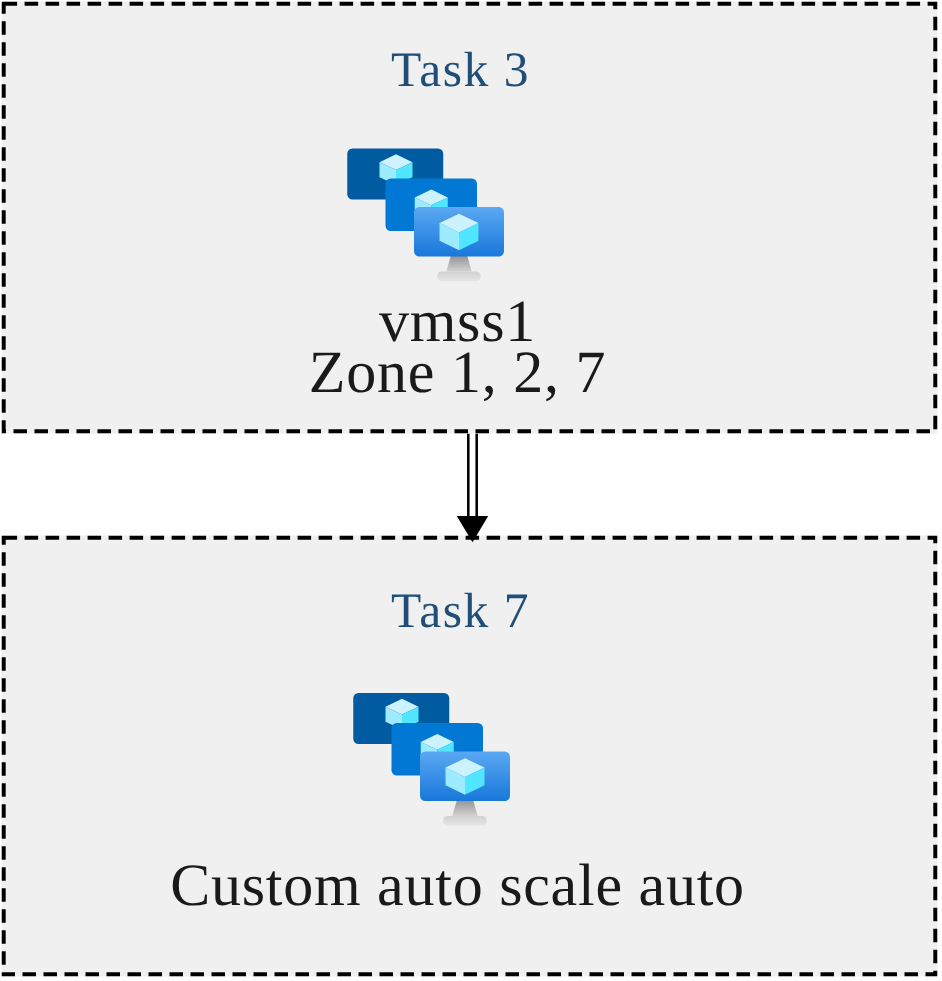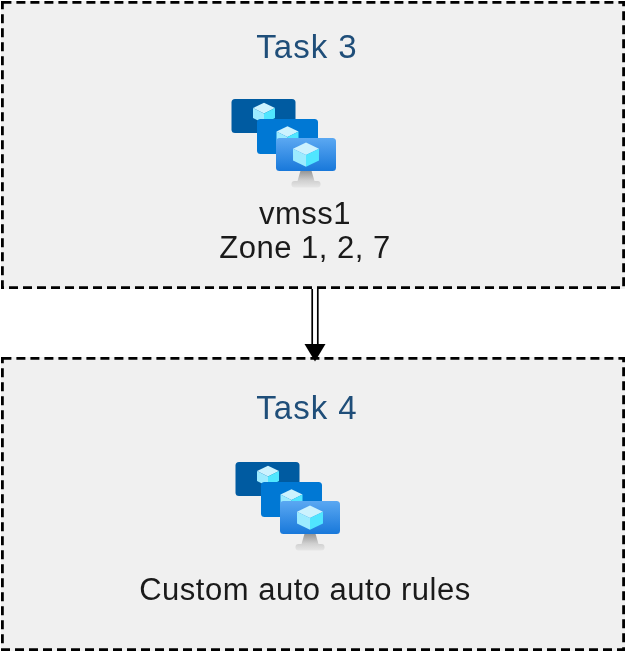--- a/index.html
+++ b/index.html
@@ -1,21 +1,21 @@
 <!DOCTYPE html>
 <html><head>
 <meta charset="utf-8">
 <style>
   html, body { margin: 0; padding: 0; background: #ffffff; }
   #stage {
     position: relative;
     width: 628px;
     height: 654px;
     background: #ffffff;
-    font-family: Liberation Sans, sans-serif;
+    font-family: Liberation Serif, serif;
     overflow: hidden;
   }
   .task-box {
     position: absolute;
     left: 1px;
     width: 624px;
     background: #f0f0f0;
   }
   #task3-box { top: 1px;  height: 288px; }
   #task4-box { top: 357px; height: 294px; }
@@ -44,21 +44,21 @@
     height: 95px;
   }
   #task3-box .vmss-icon { left: 230px; top: 96px; }
   #task4-box .vmss-icon { left: 234px; top: 103px; }
   .box-label {
     position: absolute;
     left: 0;
     width: 608px;
     text-align: center;
     color: #1a1a1a;
-    font-size: 31px;
+    font-size: 40px;
     line-height: 34px;
     letter-spacing: 0.5px;
     white-space: nowrap;
   }
   #task3-box .box-label { top: 196px; }
   #task4-box .box-label { top: 216px; }
   #connector-arrow {
     position: absolute;
     left: 299px;
     top: 289px;
@@ -116,25 +116,25 @@
     </svg>
   </div>
 
   <svg id="connector-arrow" viewBox="0 0 32 73">
     <line x1="13.2" y1="0" x2="13.2" y2="57" stroke="#000000" stroke-width="1.7"></line>
     <line x1="18.8" y1="0" x2="18.8" y2="57" stroke="#000000" stroke-width="1.7"></line>
     <polygon points="5.5,55 26.5,55 16,72.5" fill="#000000"></polygon>
   </svg>
 
   <div class="task-box" id="task4-box">
-    <div class="task-title">Task 4</div>
+    <div class="task-title">Task 7</div>
     <svg class="vmss-icon" viewBox="0 0 105 95">
       <use href="#vmss-icon"></use>
     </svg>
     <div class="box-label">
-      <div>Custom auto auto rules</div>
+      <div>Custom auto scale auto</div>
     </div>
     <svg class="box-border" viewBox="0 0 624 294" preserveAspectRatio="none">
       <rect x="1.4" y="1.4" width="621.2" height="291.2" fill="none" stroke="#000000" stroke-width="2.8" stroke-dasharray="9 5"></rect>
     </svg>
   </div>
 
 </div>
 
 </body></html>

